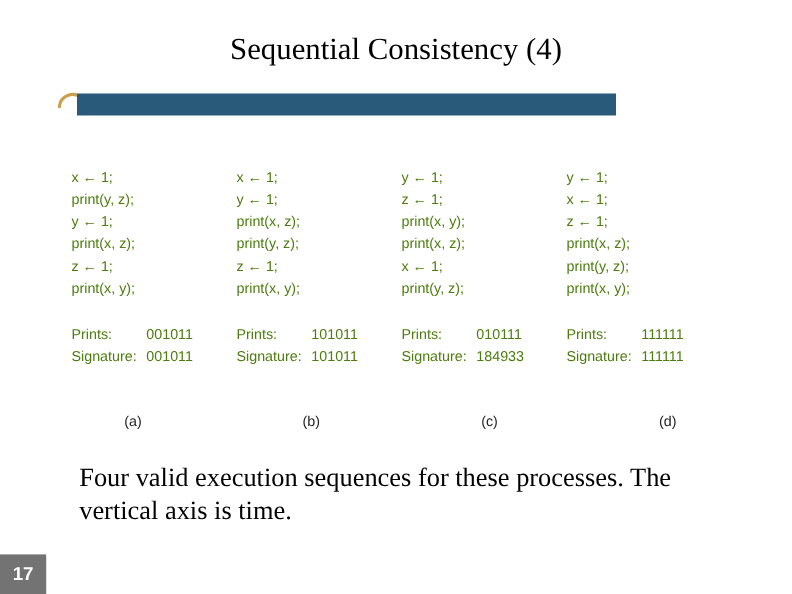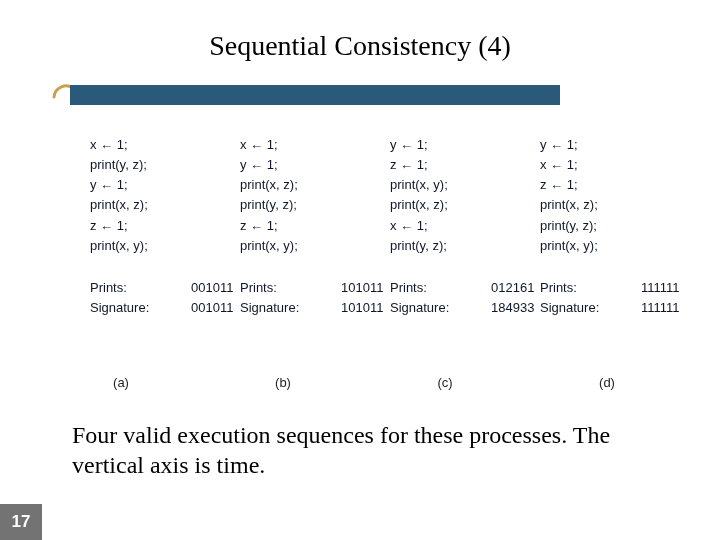--- a/index.html
+++ b/index.html
@@ -33,40 +33,40 @@
   .banner {
     position: absolute;
     top: 85px;
     left: 70px;
     width: 490px;
     height: 20px;
     background: #2a5a7a;
   }
   .content-area {
     position: absolute;
-    top: 135px;
+    top: 151px;
     left: 40px;
     width: 650px;
     font-family: Arial, Helvetica, sans-serif;
     font-size: 13px;
-    color: #0f172a;
+    color: #4d7c0f;
     display: flex;
-    justify-content: flex-end;
+    justify-content: center;
   }
   .col {
     width: 150px;
   }
   .ops {
     line-height: 1.55;
   }
   .summary {
     margin-top: 22px;
     line-height: 1.55;
   }
-  .summary-row { display: flex; gap: 33px; }
+  .summary-row { display: flex; }
   .summary-label { width: 68px; }
   .labels-row {
     position: absolute;
     top: 375px;
     left: 40px;
     width: 650px;
     font-family: Arial, Helvetica, sans-serif;
     font-size: 13px;
     color: #222;
     display: flex;
@@ -159,21 +159,21 @@
       <div>y ← 1;</div>
       <div>z ← 1;</div>
       <div>print(x, y);</div>
       <div>print(x, z);</div>
       <div>x ← 1;</div>
       <div>print(y, z);</div>
     </div>
     <div class="summary">
       <div class="summary-row">
         <span class="summary-label">Prints:</span>
-        <span>012161</span>
+        <span>010111</span>
       </div>
       <div class="summary-row">
         <span class="summary-label">Signature:</span>
         <span>184933</span>
       </div>
     </div>
   </div>
 
   <div class="col">
     <div class="ops">

